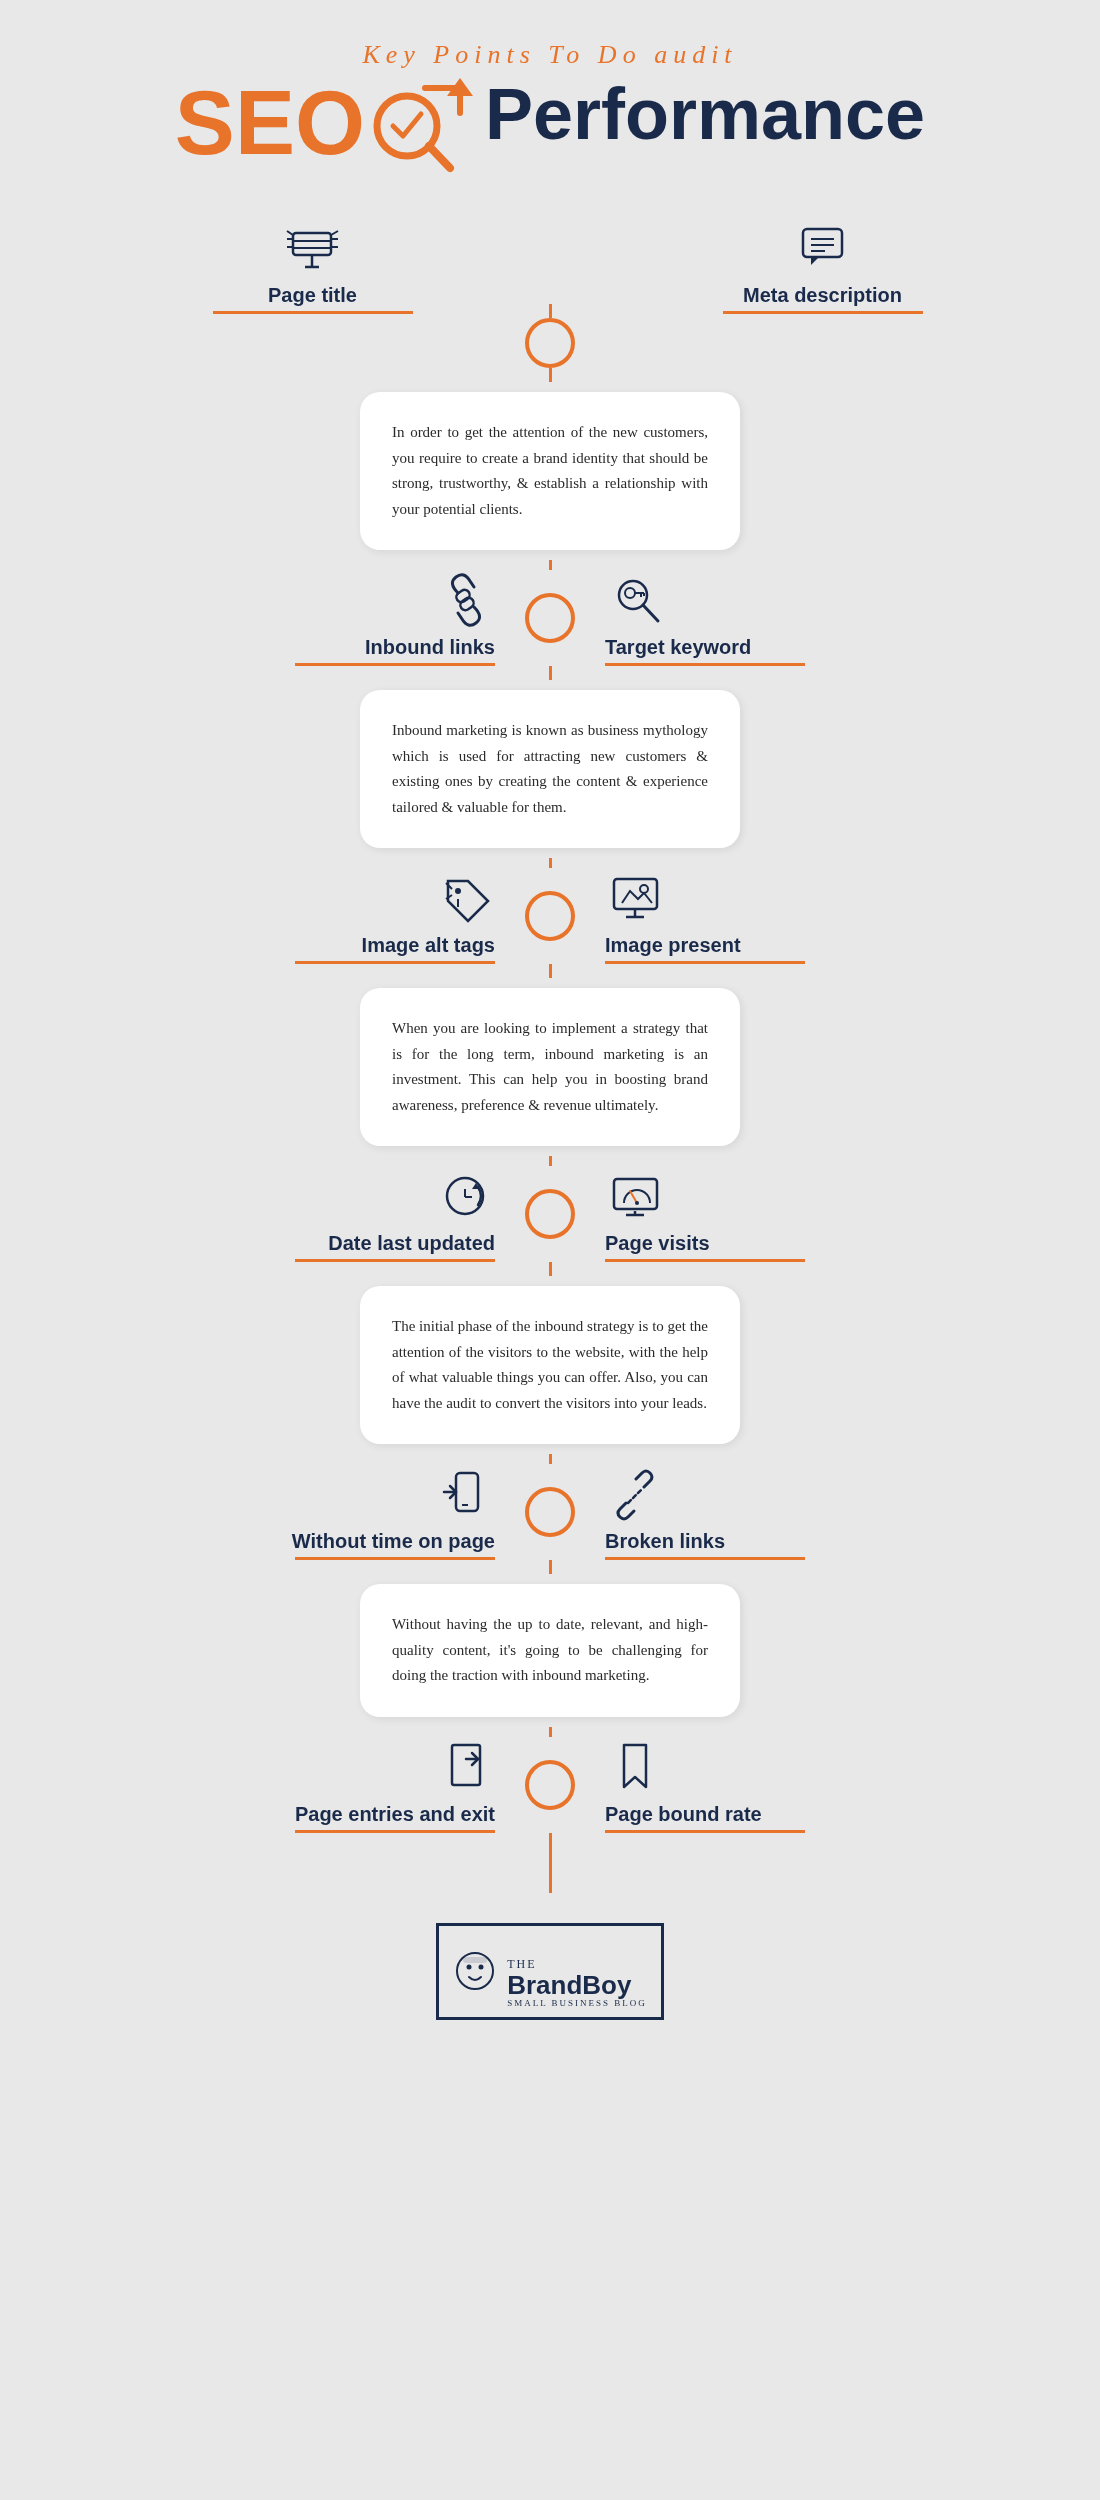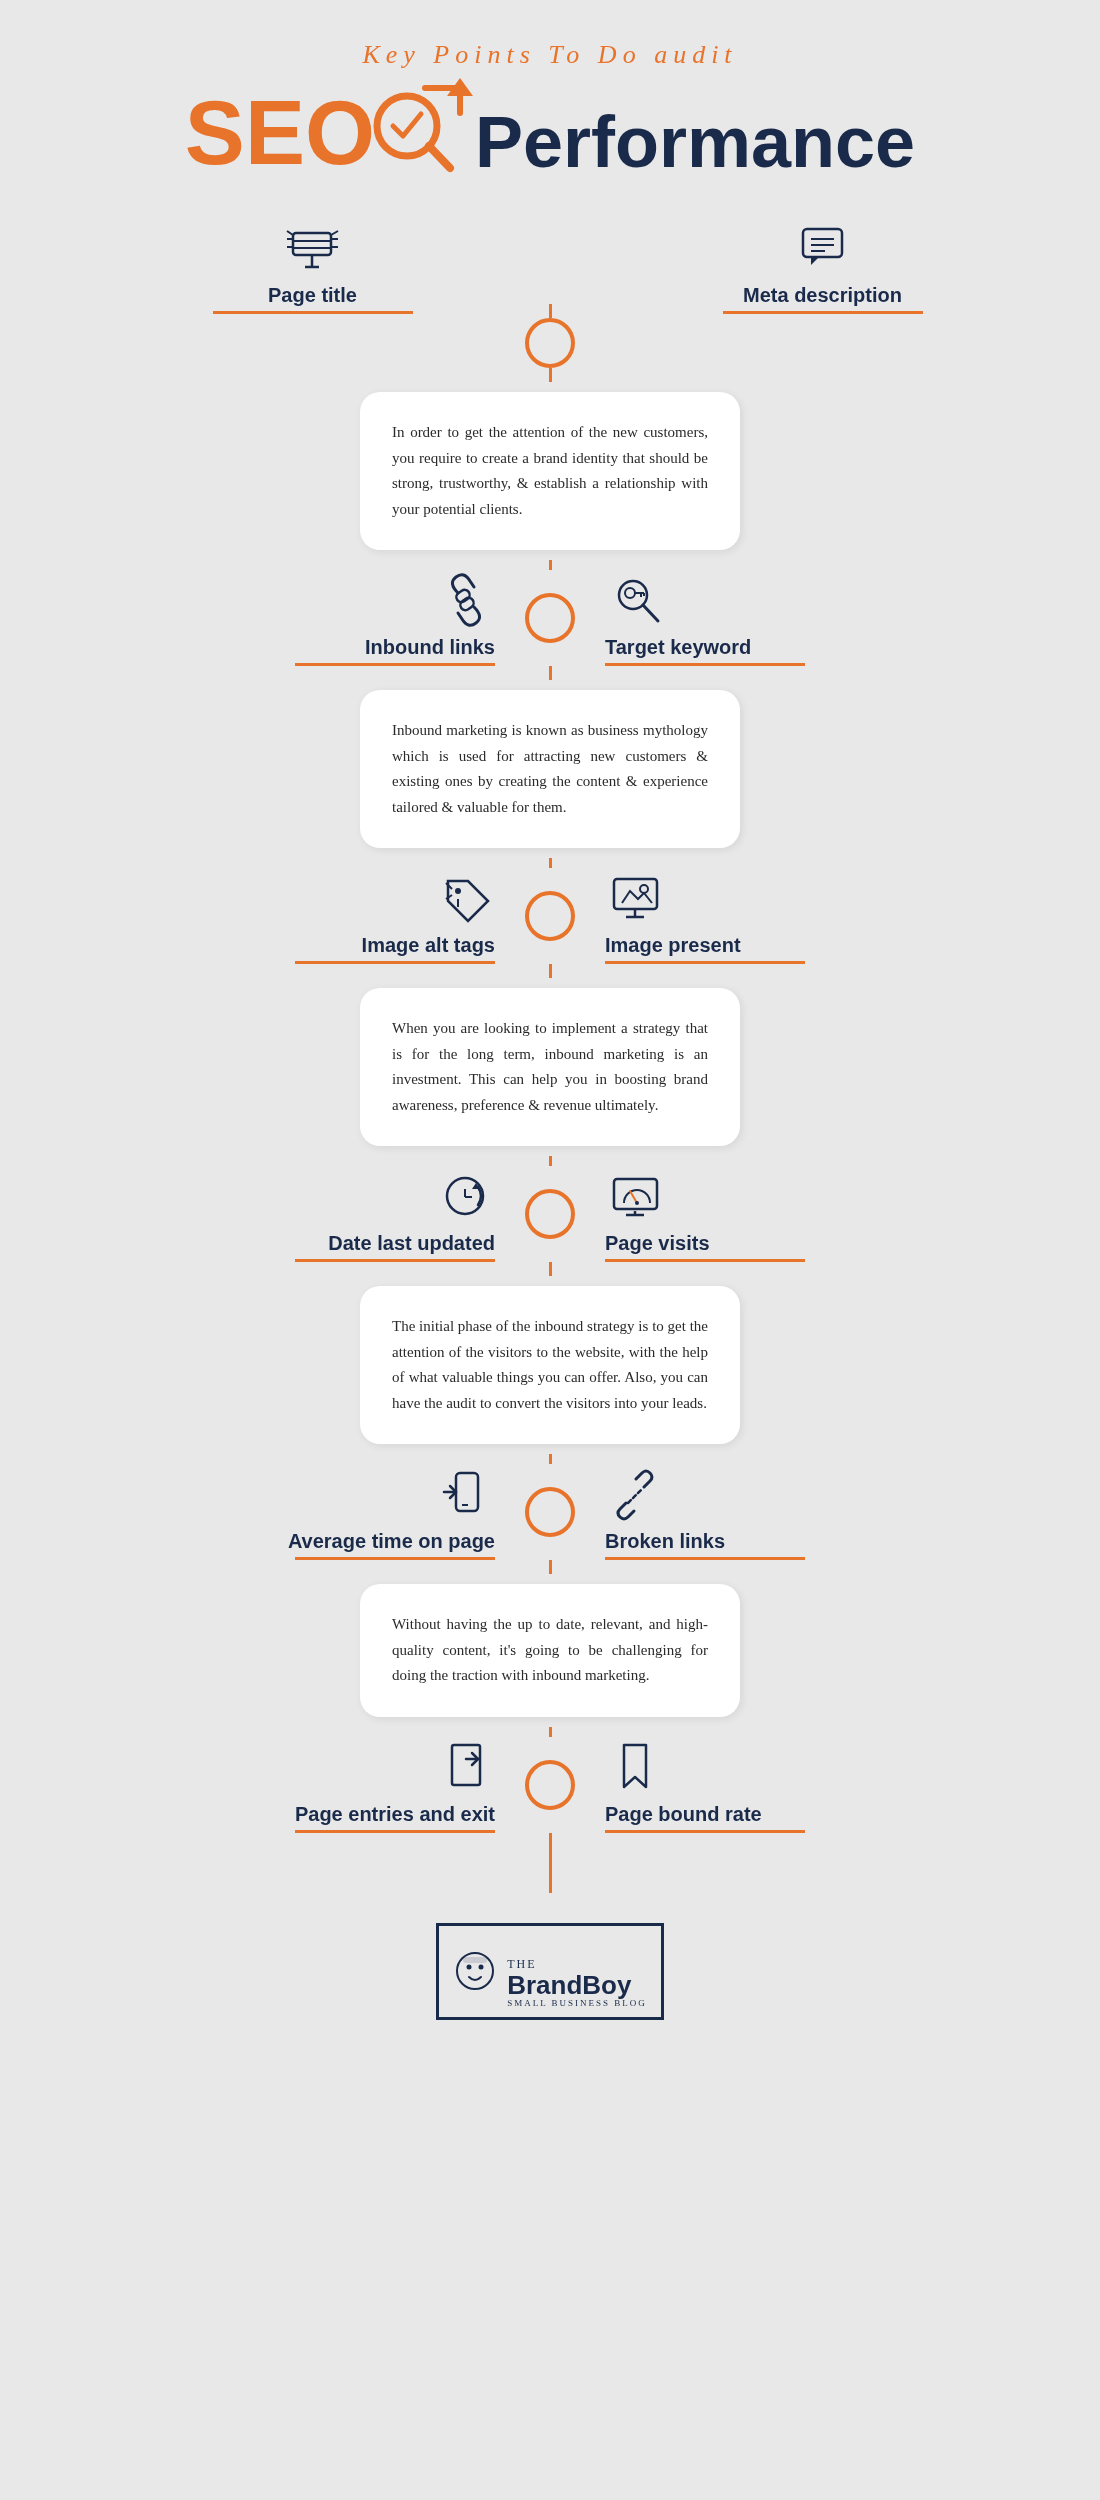--- a/index.html
+++ b/index.html
@@ -29,22 +29,23 @@
     .header-subtitle {
       color: #e8732a;
       font-size: 26px;
       letter-spacing: 6px;
       font-weight: 400;
       margin-bottom: 8px;
       font-style: italic;
     }
     .header-title {
       display: flex;
-      align-items: flex-end;
+      align-items: flex-start;
       justify-content: center;
+      gap: 10px;
       margin-bottom: 10px;
     }
     .seo-text {
       font-size: 90px;
       font-weight: 900;
       color: #e8732a;
       line-height: 1;
       font-family: Arial Black, sans-serif;
     }
     .seo-icon {
@@ -437,21 +438,21 @@
         <div class="icon-box">
           <svg width="55" height="55" viewBox="0 0 55 55">
 
             <rect x="18" y="6" width="22" height="38" rx="4" fill="none" stroke="#1a2a4a" stroke-width="2.5"></rect>
             <line x1="24" y1="38" x2="30" y2="38" stroke="#1a2a4a" stroke-width="2"></line>
 
             <line x1="6" y1="25" x2="18" y2="25" stroke="#1a2a4a" stroke-width="2.5" stroke-linecap="round"></line>
             <polyline points="12,19 18,25 12,31" fill="none" stroke="#1a2a4a" stroke-width="2.5" stroke-linecap="round" stroke-linejoin="round"></polyline>
           </svg>
         </div>
-        <div class="label-text">Average time on page</div>
+        <div class="label-text">Without time on page</div>
         <div class="label-line-left"></div>
       </div>
       <div class="center-node"></div>
       <div class="label-right">
 
         <div class="icon-box">
           <svg width="55" height="55" viewBox="0 0 55 55">
 
             <path d="M18 36 L12 42 Q8 46 12 50 Q16 54 20 50 L26 44" fill="none" stroke="#1a2a4a" stroke-width="3" stroke-linecap="round"></path>
             <path d="M28 12 L34 6 Q38 2 42 6 Q46 10 42 14 L36 20" fill="none" stroke="#1a2a4a" stroke-width="3" stroke-linecap="round"></path>

